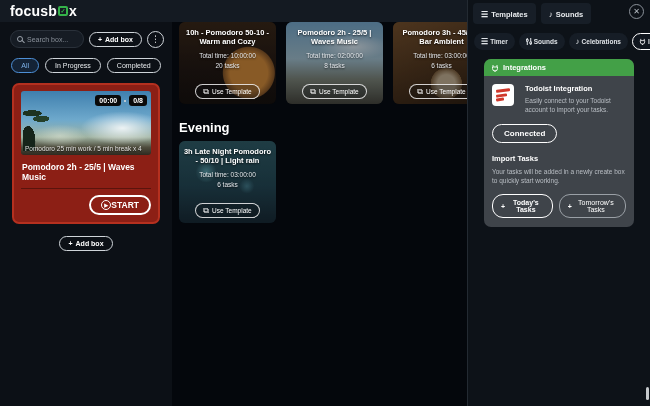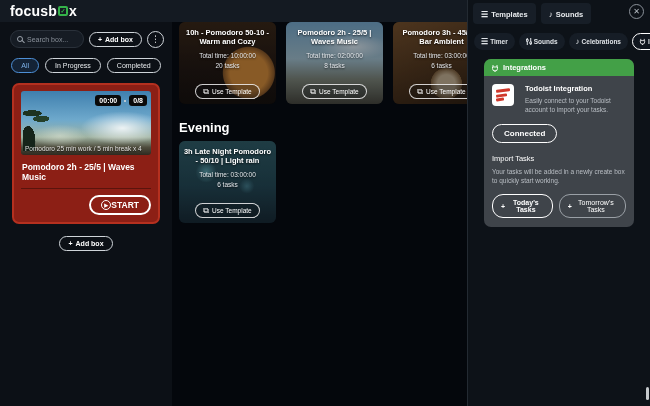--- a/index.html
+++ b/index.html
@@ -86,21 +86,21 @@
   .int-header { display:flex; align-items:center; gap:4px; background:#43a047; padding:4px 7px; font-size:7.5px; font-weight:bold; color:#fff; }
   .int-body { padding:8px 8px 9px 8px; }
   .todoist-row { display:flex; gap:11px; }
   .todoist-logo { width:22px; height:22px; background:#fff; border-radius:4px; flex:0 0 auto; display:flex; flex-direction:column; justify-content:center; gap:2px; padding:4px; }
   .todoist-bar { height:2.5px; border-radius:1px; background:#d0382b; transform:rotate(-8deg); }
   .todoist-bar:nth-child(2){ width:80%; }
   .todoist-bar:nth-child(3){ width:60%; }
   .todoist-title { font-size:7.5px; font-weight:bold; }
   .todoist-desc { font-size:6.5px; color:#b9bec4; line-height:1.4; margin-top:3px; }
   .connected-btn { margin-top:10px; display:inline-flex; border:1.5px solid #fff; border-radius:11px; background:transparent; color:#fff; font-size:8px; font-weight:bold; padding:4px 11px; cursor:pointer; font-family:inherit; }
-  .import-title { font-size:7.5px; font-weight:normal; margin-top:11px; }
+  .import-title { font-size:7.5px; font-weight:bold; margin-top:11px; }
   .import-desc { font-size:6.5px; color:#b9bec4; line-height:1.4; margin-top:4px; }
   .task-btn-row { display:flex; gap:6px; margin-top:9px; }
   .task-btn { display:inline-flex; align-items:center; gap:3px; border:1px solid #9aa0a6; border-radius:11px; background:transparent; color:#fff; font-size:7px; padding:4px 8px; cursor:pointer; font-family:inherit; }
   .task-btn.primary { border:1.5px solid #fff; font-weight:bold; }
   .scroll-thumb { position:absolute; right:1px; bottom:6px; width:3px; height:13px; border-radius:2px; background:#c6cacd; }
   .plus { font-weight:bold; }
 </style>
 </head>
 <body>
 

